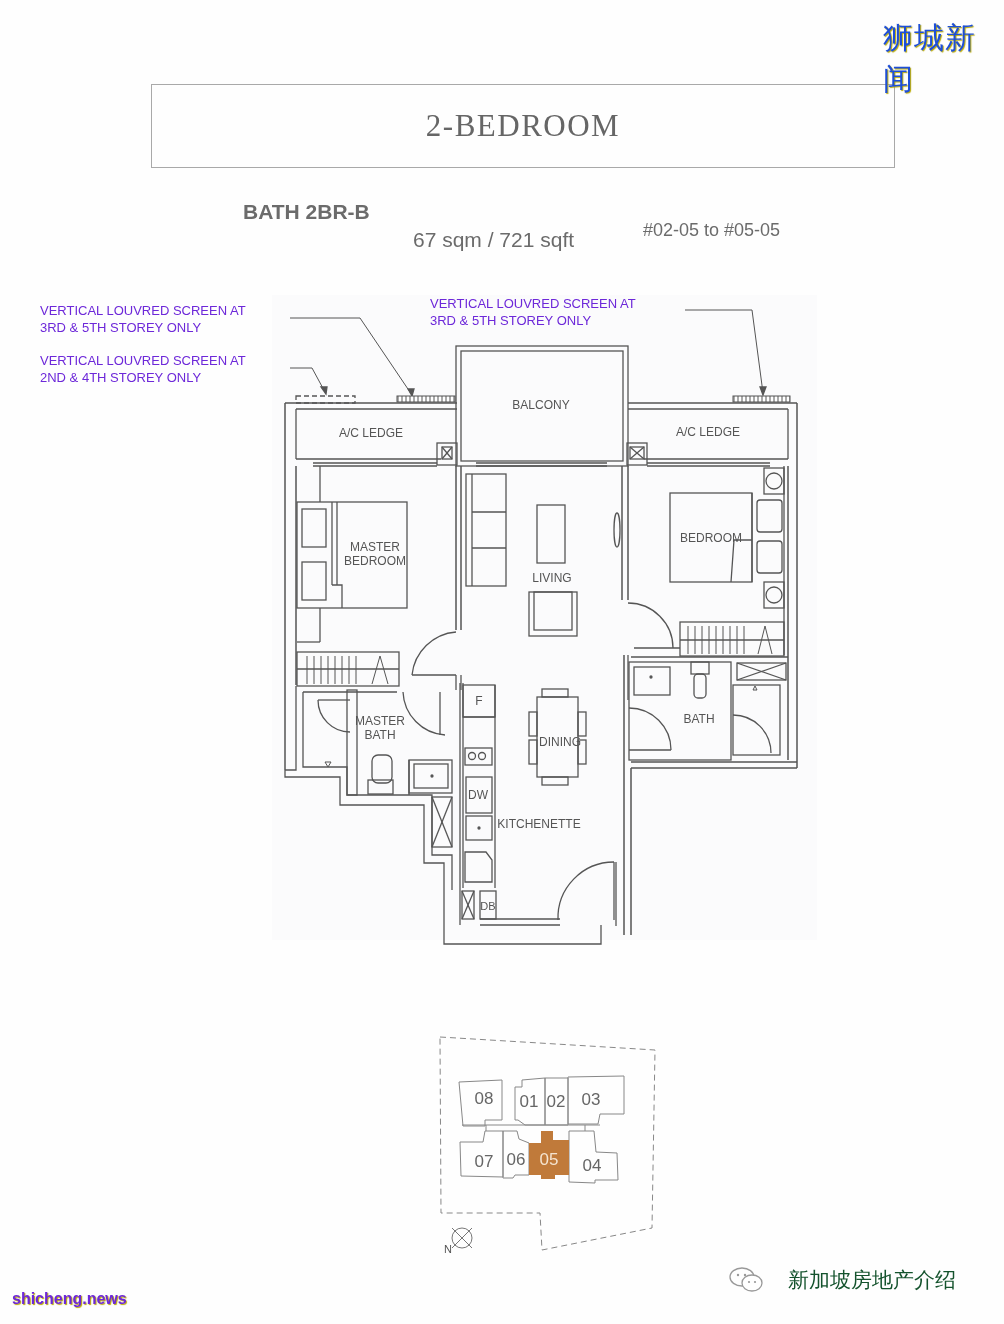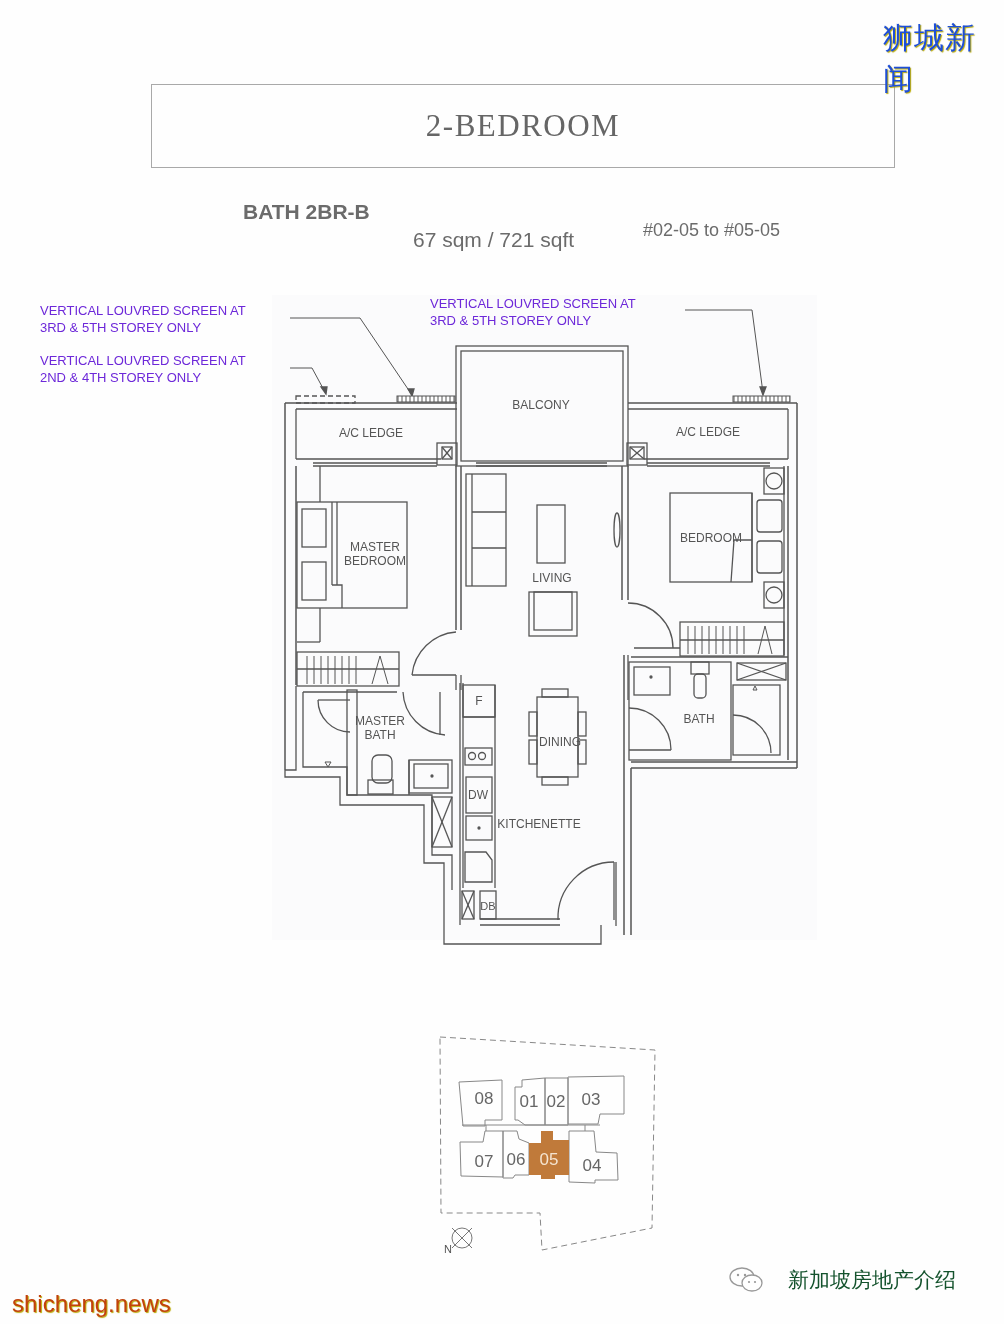--- a/index.html
+++ b/index.html
@@ -8,21 +8,21 @@
     .title-text { font-family: "Liberation Serif", serif; font-size: 31px; letter-spacing: 1.5px; color: #666; }
     .subtitle { position: absolute; left: 0; top: 200px; width: 1004px; display: flex; justify-content: center; align-items: baseline; gap: 0; color: #6b6b6b; }
     .sub-type { font-weight: bold; font-size: 21px; position: absolute; left: 243px; top: 0; }
     .sub-area { font-size: 21px; position: absolute; left: 413px; top: 0; margin-top: 28px; }
     .sub-units { font-size: 18px; position: absolute; left: 643px; top: 3px; margin-top: 17px; }
     .plan-bg { position: absolute; left: 272px; top: 295px; width: 545px; height: 645px; background: #fbfbfc; }
     svg.plan { position: absolute; left: 0; top: 0; }
     .note { position: absolute; font-size: 13px; color: #6d28d9; text-align: left; line-height: 17px; }
     .room-label { font-family: "Liberation Sans", sans-serif; font-size: 12px; fill: #555; }
     .wm-top { position: absolute; left: 883px; top: 18px; font-size: 30px; font-weight: normal; color: #1d4ed8; text-shadow: 1px 1px 1px #b8a800; letter-spacing: 1px; }
-    .wm-bottom { position: absolute; left: 12px; top: 1290px; font-size: 24px; color: #c2410c; text-shadow: 1px 1px 1px #b8a800; }
+    .wm-bottom { position: absolute; left: 12px; top: 1290px; font-size: 16px; color: #6d28d9; text-shadow: 1px 1px 1px #b8a800; font-weight: bold; }
     .wx { position: absolute; left: 728px; top: 1265px; display: flex; align-items: center; gap: 22px; color: #14532d; font-size: 21px; }
     .wx-icon { width: 38px; height: 30px; }
   </style>
 </head>
 <body>
 
 <div class="title-box">
   <span class="title-text">2-BEDROOM</span>
 </div>
 

